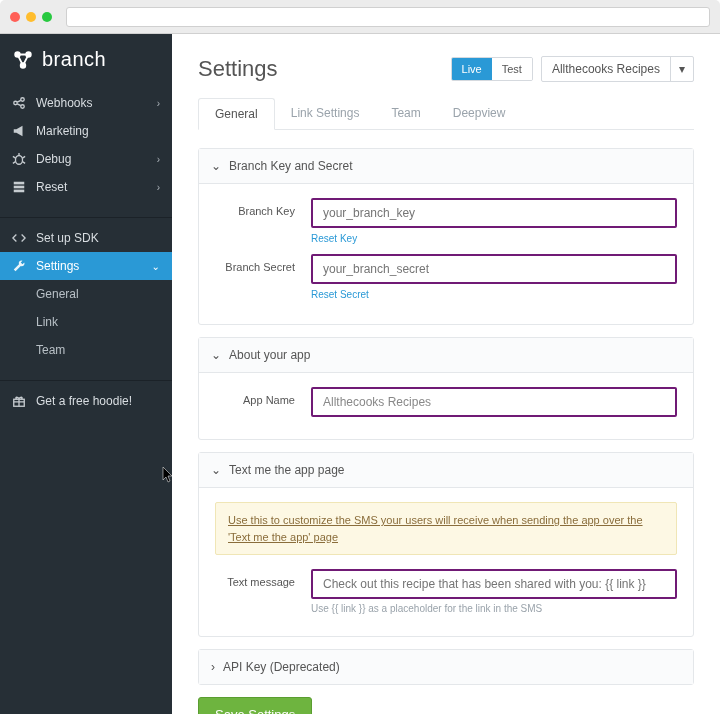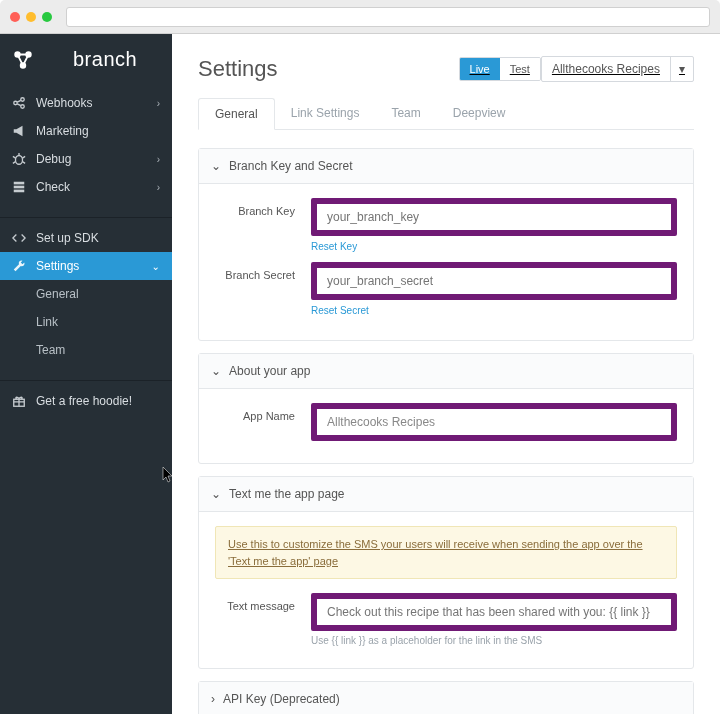--- a/index.html
+++ b/index.html
@@ -14,57 +14,57 @@
     .url-bar { flex: 1; margin-left: 8px; height: 20px; background: #fff; border-radius: 3px; border: 1px solid #d0d0d0; }
 
     
     .app { display: flex; height: 680px; }
     .sidebar { width: 172px; background: #262f36; color: #fff; display: flex; flex-direction: column; }
     .content { flex: 1; background: #fff; overflow-y: auto; padding: 22px 26px; }
 
     
     .logo { display: flex; align-items: center; padding: 14px 12px 18px 12px; gap: 8px; }
     .logo-mark { width: 22px; height: 22px; }
-    .logo-text { font-size: 20px; font-weight: 400; letter-spacing: 0.5px; color: #fff; margin-left: 31px; }
+    .logo-text { font-size: 20px; font-weight: 400; letter-spacing: 0.5px; color: #fff; }
 
     
     .nav-section { padding-bottom: 10px; }
     .nav-item { display: flex; align-items: center; padding: 7px 12px; font-size: 12px; color: #d8dde1; cursor: pointer; gap: 10px; position: relative; }
     .nav-item.active { background: #2a99d6; color: #fff; }
     .nav-item .chev { margin-left: auto; font-size: 10px; color: #aab2b8; }
     .nav-item.active .chev { color: #fff; }
     .nav-icon { width: 14px; height: 14px; display: inline-flex; align-items: center; justify-content: center; opacity: 0.9; }
     .sub-item { padding: 7px 12px 7px 36px; font-size: 12px; color: #b8c0c6; cursor: pointer; }
     .nav-divider { height: 1px; background: #1b2228; margin: 6px 0; }
 
     
     .page-head { display: flex; align-items: center; margin-bottom: 16px; }
     .page-title { font-size: 22px; font-weight: 400; color: #555; }
-    .head-right { margin-left: auto; display: flex; align-items: center; text-decoration: underline; }
+    .head-right { margin-left: auto; display: flex; gap: 8px; align-items: center; }
     .toggle-pill { display: flex; border: 1px solid #d5d9de; border-radius: 2px; overflow: hidden; font-size: 11px; }
     .toggle-pill div { padding: 5px 10px; cursor: pointer; background: #fff; color: #555; }
     .toggle-pill div.on { background: #2a99d6; color: #fff; }
     .app-switcher { display: flex; align-items: center; border: 1px solid #d5d9de; border-radius: 2px; font-size: 12px; }
     .app-switcher .name { padding: 5px 10px; color: #555; }
     .app-switcher .caret { padding: 5px 8px; border-left: 1px solid #d5d9de; color: #555; }
 
     
     .tabs { display: flex; border-bottom: 1px solid #e4e7ea; margin-bottom: 18px; }
     .tab { padding: 8px 16px; font-size: 12px; color: #9aa3ab; cursor: pointer; }
     .tab.active { color: #555; border: 1px solid #e4e7ea; border-bottom: 1px solid #fff; border-top-left-radius: 3px; border-top-right-radius: 3px; margin-bottom: -1px; background: #fff; }
 
     
     .panel { border: 1px solid #e4e7ea; border-radius: 3px; margin-bottom: 12px; background: #fff; }
     .panel-head { display: flex; align-items: center; gap: 8px; padding: 10px 12px; font-size: 12px; color: #555; background: #fafbfc; border-bottom: 1px solid #e4e7ea; cursor: pointer; }
     .panel-head.collapsed { border-bottom: none; }
     .panel-body { padding: 14px 16px; }
     .field-row { display: flex; align-items: flex-start; gap: 16px; margin-bottom: 8px; }
     .field-label { width: 80px; text-align: right; font-size: 11px; color: #555; padding-top: 7px; }
     .field-input-wrap { flex: 1; }
-    .field-input { width: 100%; border: 6px solid #701a75; border-radius: 2px; padding: 6px 10px; font-size: 12px; color: #888; }
+    .field-input { width: 100%; border: 2px solid #701a75; border-radius: 2px; padding: 6px 10px; font-size: 12px; color: #888; }
     .field-link { font-size: 10px; color: #2a99d6; margin-top: 4px; display: inline-block; cursor: pointer; }
     .field-hint { font-size: 10px; color: #9aa3ab; margin-top: 4px; }
     .notice { background: #fdf8e4; border: 1px solid #f0e6b6; color: #8a6d3b; font-size: 11px; padding: 9px 12px; border-radius: 2px; margin-bottom: 14px; line-height: 1.5; text-decoration: underline; }
 
     
     .save-btn { background: #6eb43f; color: #fff; border: 1px solid #5a9d30; border-radius: 3px; padding: 9px 16px; font-size: 13px; cursor: pointer; }
 
     
     .cursor { position: absolute; left: 162px; top: 432px; font-size: 14px; color: #000; pointer-events: none; }
     .app-wrap { position: relative; }
@@ -129,21 +129,21 @@
         <span class="chev">›</span>
       </div>
       <div class="nav-item">
         <span class="nav-icon">
               <svg width="14" height="14" viewBox="0 0 16 16" fill="#d8dde1">
                 <rect x="2" y="2" width="12" height="3"></rect>
                 <rect x="2" y="6.5" width="12" height="3"></rect>
                 <rect x="2" y="11" width="12" height="3"></rect>
               </svg>
             </span>
-        <span>Check</span>
+        <span>Reset</span>
         <span class="chev">›</span>
       </div>
     </div>
 
     <div class="nav-divider"></div>
 
     <div class="nav-section">
       <div class="nav-item">
         <span class="nav-icon">
               <svg width="14" height="14" viewBox="0 0 16 16" fill="none" stroke="#d8dde1" stroke-width="1.5">

